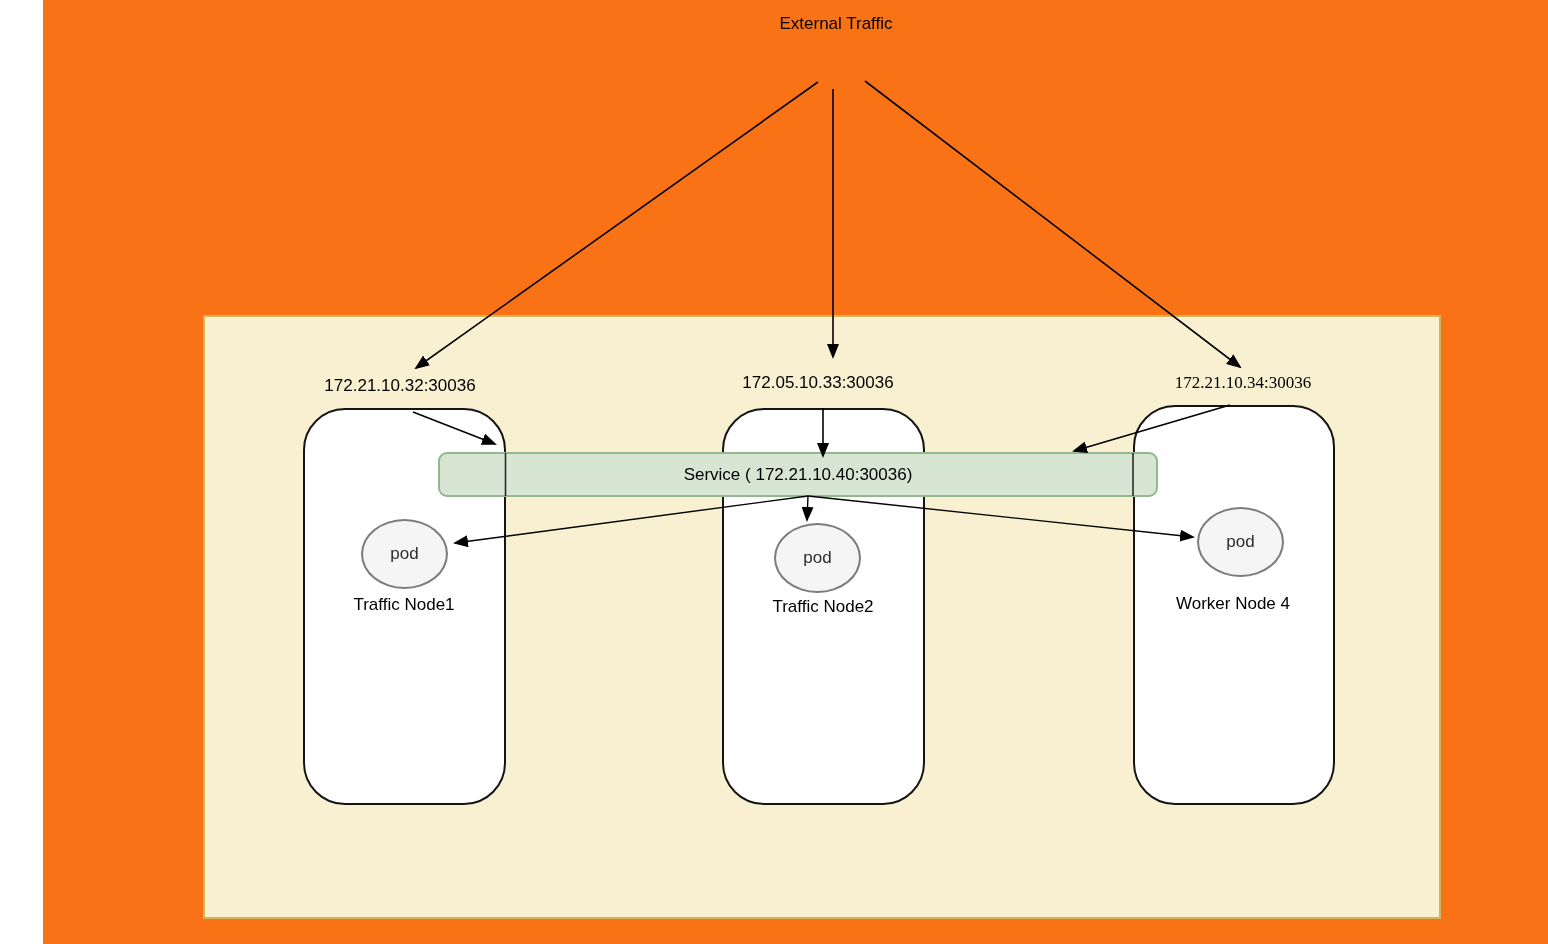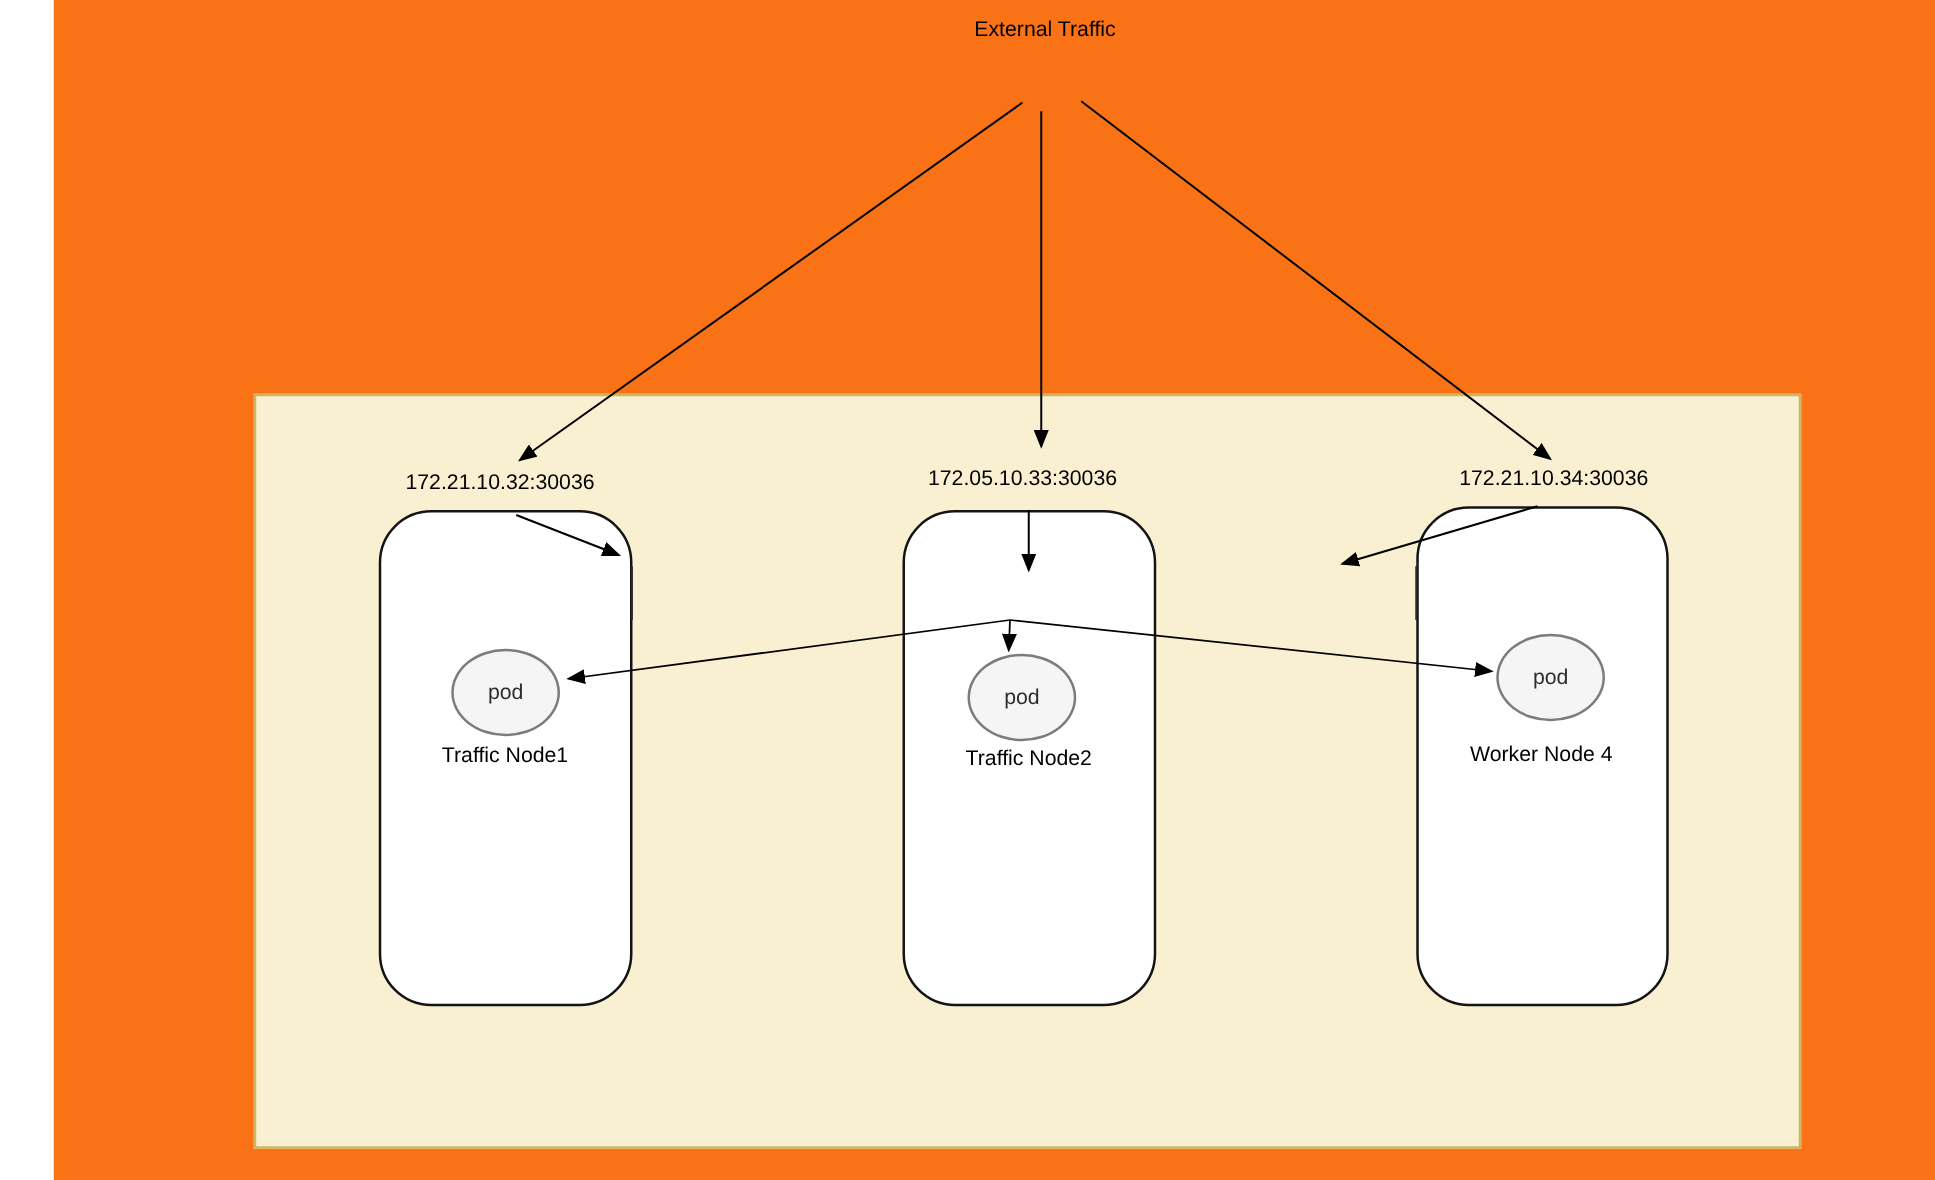--- a/index.html
+++ b/index.html
@@ -50,26 +50,29 @@
 <body>
 
 <div class="canvas">
 
   <div class="label" style="left:793px;top:24px;">External Traffic</div>
 
   <div class="cluster"></div>
 
   <div class="label" style="left:357px;top:386px;">172.21.10.32:30036</div>
   <div class="label" style="left:775px;top:383px;">172.05.10.33:30036</div>
-  <div class="label" style="left:1200px;top:383px;">172.21.10.34:30036</div>
+  <div class="label" style="left:1200px;top:383px;font-family:Liberation Serif, serif;">172.21.10.34:30036</div>
 
   <div class="node node1"></div>
   <div class="node node2"></div>
   <div class="node node3"></div>
 
+  <div class="service">
+    <span>Service ( 172.21.10.40:30036)</span>
+  </div>
 
   <div class="pod pod1">
     <span>pod</span>
   </div>
   <div class="pod pod2">
     <span>pod</span>
   </div>
   <div class="pod pod3">
     <span>pod</span>
   </div>

